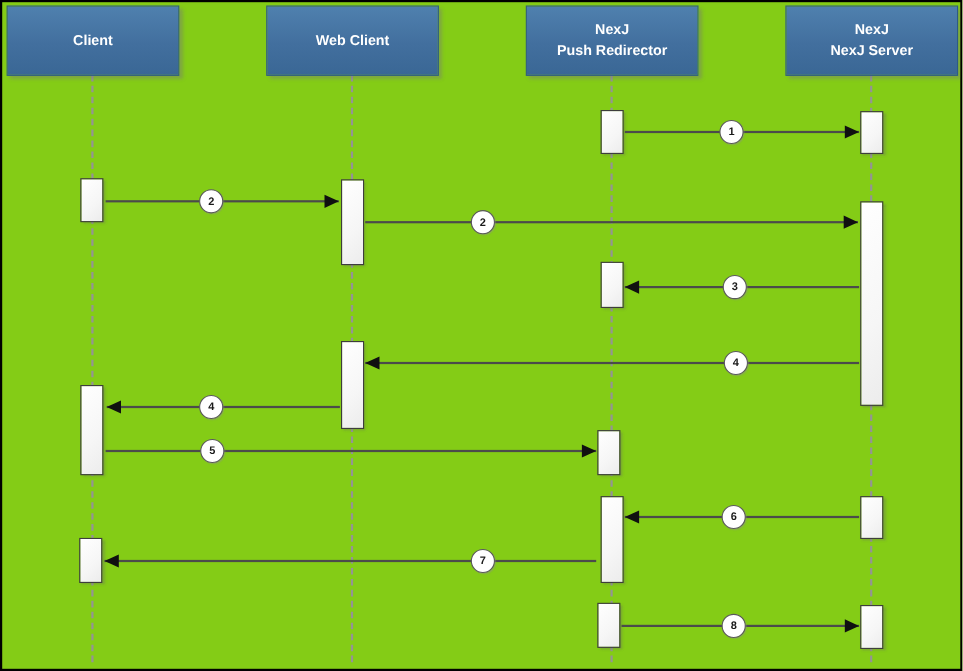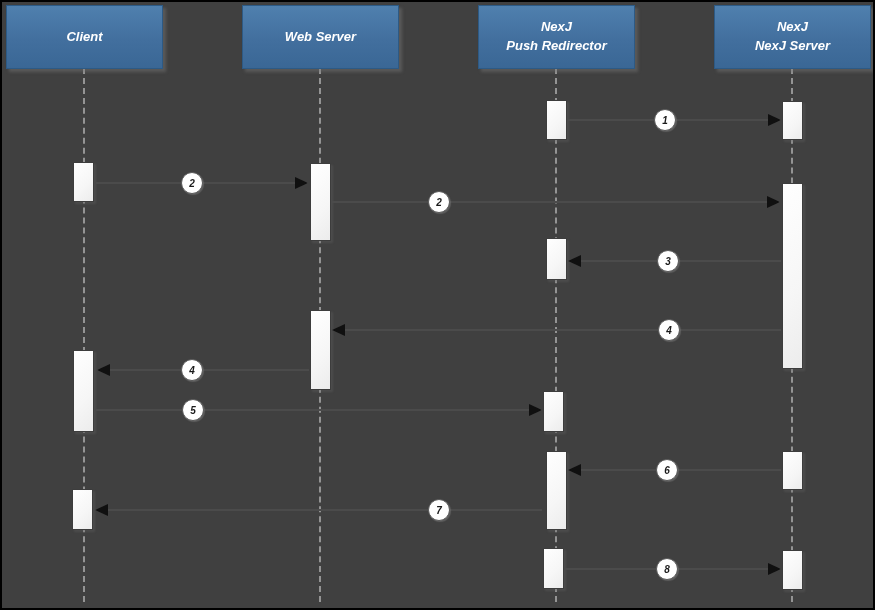--- a/index.html
+++ b/index.html
@@ -5,23 +5,22 @@
   html, body {
     margin: 0; padding: 0;
     background: #ffffff;
     font-family: "Liberation Sans", sans-serif;
   }
   #diagram {
     position: relative;
     width: 875px; height: 610px;
     box-sizing: border-box;
     border: 2px solid #000000;
-    background: #404040;
+    background: #84cc16;
     overflow: hidden;
-    font-style: italic;
   }
   .actor-header {
     position: absolute;
     box-sizing: border-box;
     display: flex; flex-direction: column;
     align-items: center; justify-content: center;
     background: linear-gradient(to bottom, #4f80ae 0%, #426f9e 55%, #3a6795 100%);
     border: 1px solid #2d5a85;
     box-shadow: 3px 3px 3px rgba(120,120,120,0.45);
     color: #ffffff;
@@ -78,21 +77,21 @@
 
 <div id="diagram" style="width: 875px; height: 610px;">
     <div class="lifeline" style="left: 81px; top: 66px; height: 534px;"></div>
     <div class="lifeline" style="left: 317px; top: 66px; height: 534px;"></div>
     <div class="lifeline" style="left: 553px; top: 66px; height: 534px;"></div>
     <div class="lifeline" style="left: 789px; top: 66px; height: 534px;"></div>
     <div class="actor-header" style="left: 4px; top: 3px; width: 157px; height: 64px;">
       <div>Client</div>
     </div>
     <div class="actor-header" style="left: 240px; top: 3px; width: 157px; height: 64px;">
-      <div>Web Server</div>
+      <div>Web Client</div>
     </div>
     <div class="actor-header" style="left: 476px; top: 3px; width: 157px; height: 64px;">
       <div>NexJ</div>
       <div>Push Redirector</div>
     </div>
     <div class="actor-header" style="left: 712px; top: 3px; width: 157px; height: 64px;">
       <div>NexJ</div>
       <div>NexJ Server</div>
     </div>
     <div class="activation" style="left: 544px; top: 98px; width: 21px; height: 40px;"></div>

